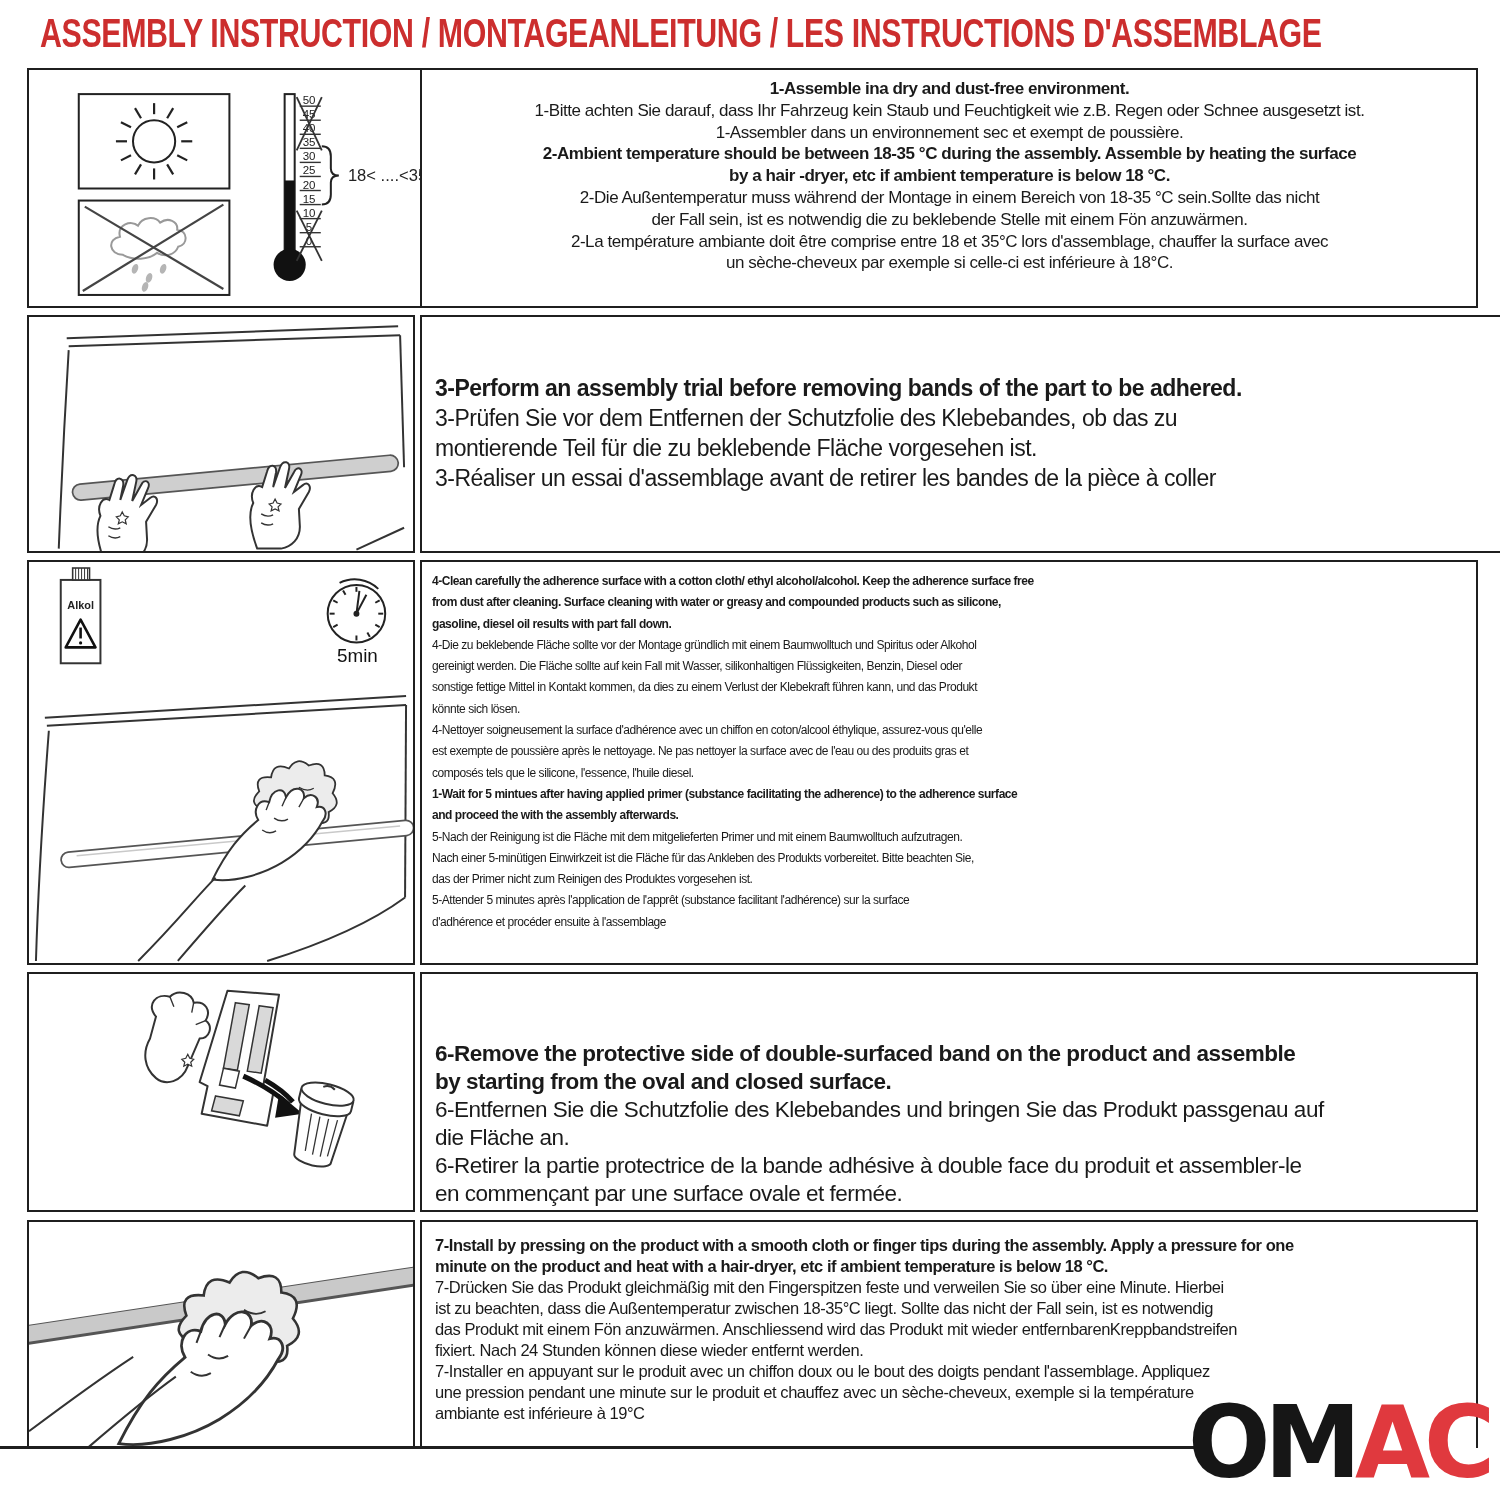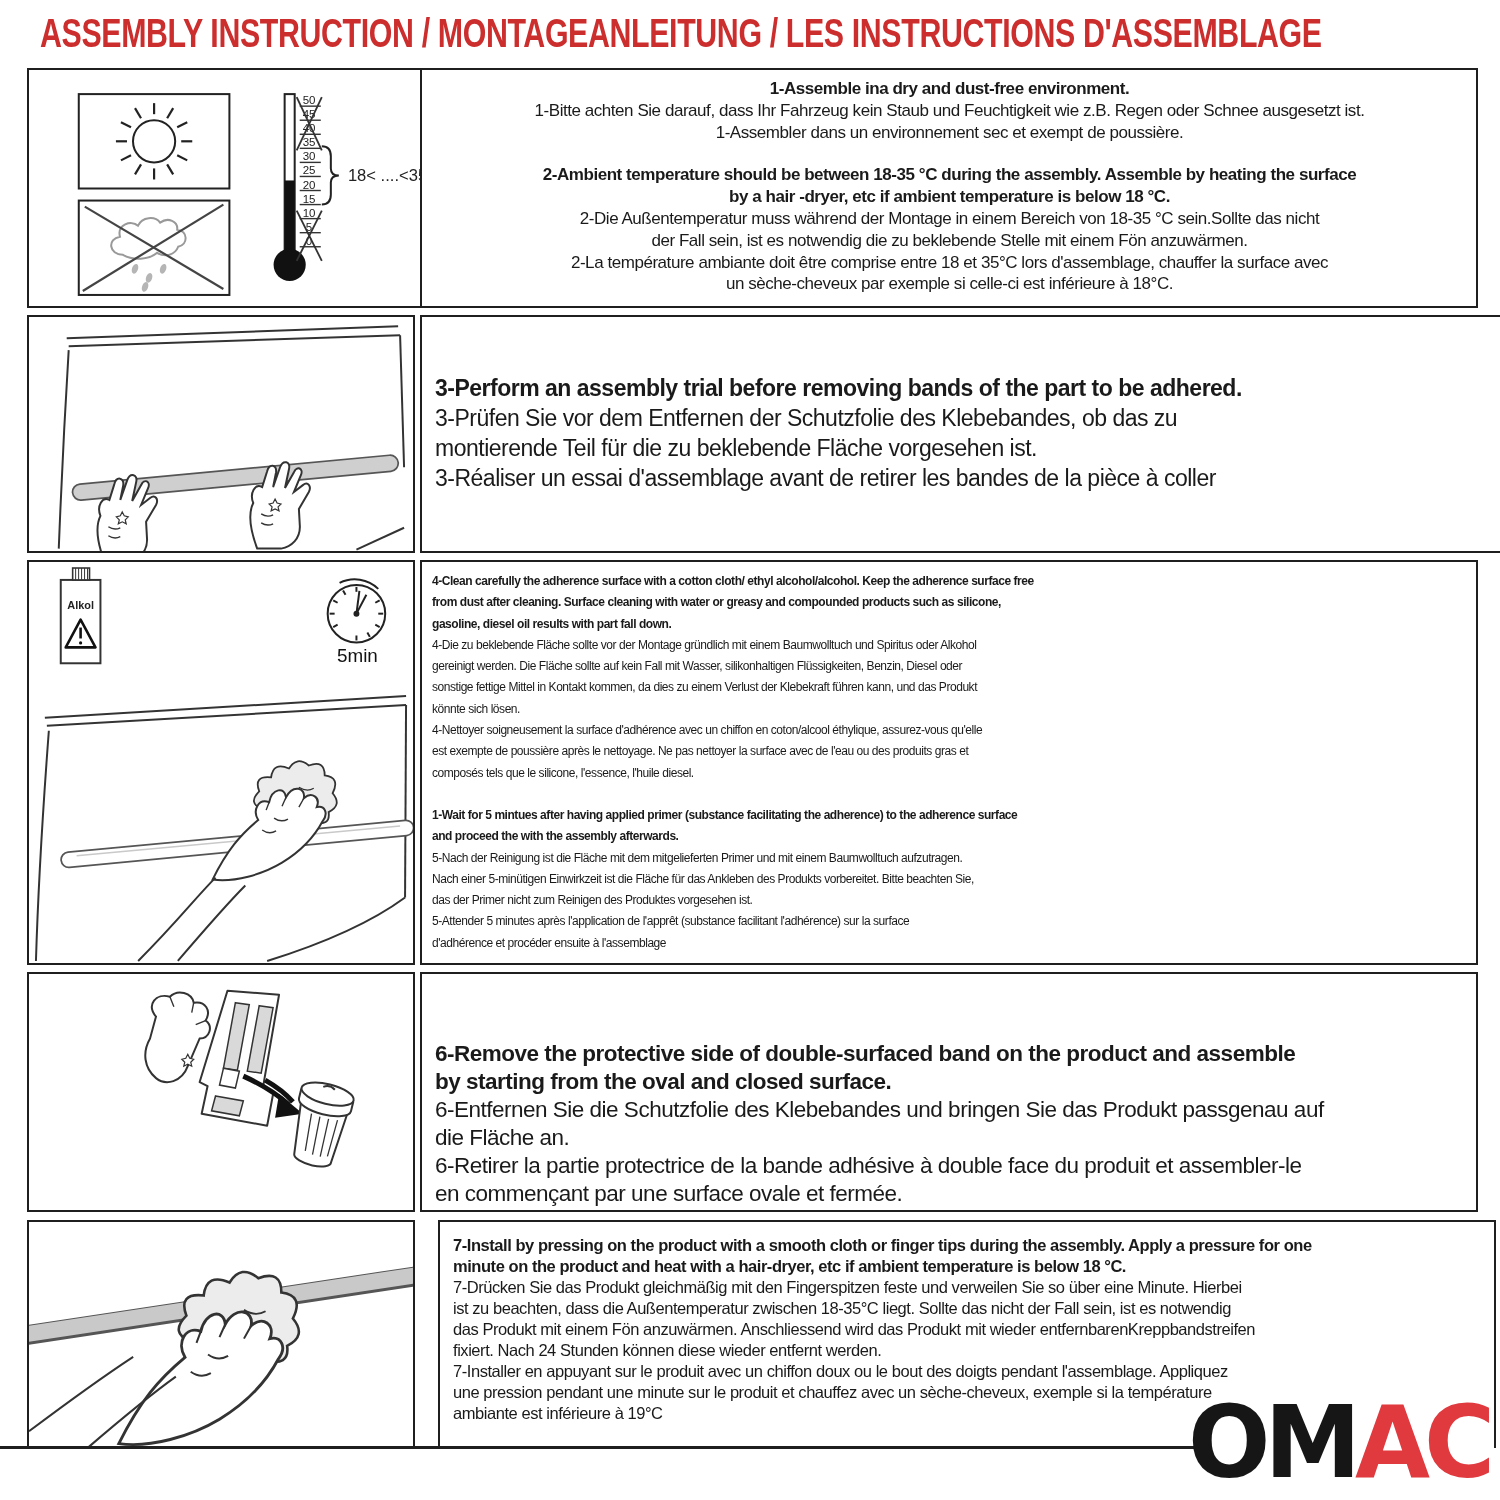--- a/index.html
+++ b/index.html
@@ -5,37 +5,37 @@
   html,body{margin:0;padding:0;background:#fff;}
   body{width:1500px;height:1500px;position:relative;overflow:hidden;
        font-family:"Liberation Sans", sans-serif;color:#1a1a1a;}
   .title{position:absolute;left:40px;top:10px;font-size:41px;font-weight:bold;
          white-space:nowrap;letter-spacing:-0.5px;transform:scaleX(0.74);
          transform-origin:left center;}
   .box{position:absolute;border:2.5px solid #1f1f1f;background:#fff;box-sizing:border-box;}
   .illbox svg{width:100%;height:100%;display:block;}
   .p{margin:0;white-space:pre-line;}
   .b{font-weight:bold;}
-  .gap{margin-top:21px;}
+  .gap{}
   .small-text{font-size:17px;line-height:21.8px;letter-spacing:-0.45px;padding:8px 12px 0 13px;}
   .small-text3{font-size:12px;line-height:21.3px;letter-spacing:-0.45px;padding:9px 12px 0 10px;}
   .small-text5{font-size:16.5px;line-height:21px;letter-spacing:-0.45px;padding:13px 12px 0 13px;}
   .big-text{font-size:23px;line-height:30px;letter-spacing:-0.5px;padding:56px 40px 0 13px;}
   .big-text4{font-size:22.5px;line-height:28px;letter-spacing:-0.5px;padding:66px 43px 0 13px;}
   
   #r1-ill{left:27px;top:68px;width:448px;height:240px;}
   #r1-text{left:420px;top:68px;width:1058px;height:240px;text-align:center;}
   #r2-ill{left:27px;top:315px;width:388px;height:238px;}
   #r2-text{left:420px;top:315px;width:1246px;height:238px;}
   #r3-ill{left:27px;top:560px;width:388px;height:405px;}
   #r3-text{left:420px;top:560px;width:1058px;height:405px;}
   #r4-ill{left:27px;top:972px;width:388px;height:240px;}
   #r4-text{left:420px;top:972px;width:1058px;height:240px;}
   #r5-ill{left:27px;top:1220px;width:388px;height:228px;border-bottom:none;}
-  #r5-text{left:420px;top:1220px;width:1058px;height:228px;border-bottom:none;margin-left:18px;}
+  #r5-text{left:420px;top:1220px;width:1058px;height:228px;border-bottom:none;}
   .footer-rule{position:absolute;left:0;top:1446px;width:1206px;height:3px;background:#1f1f1f;}
   .logo{position:absolute;left:1188px;top:1384px;font-family:"DejaVu Sans", sans-serif;
         font-weight:bold;font-size:97px;letter-spacing:-6px;transform:scaleY(1.03);
         transform-origin:left top;white-space:nowrap;}
   .logo .om{color:#161616;}
   .logo .ac{color:#e0393e;}
   svg text{font-family:"Liberation Sans", sans-serif;}
 </style>
 </head>
 <body>

